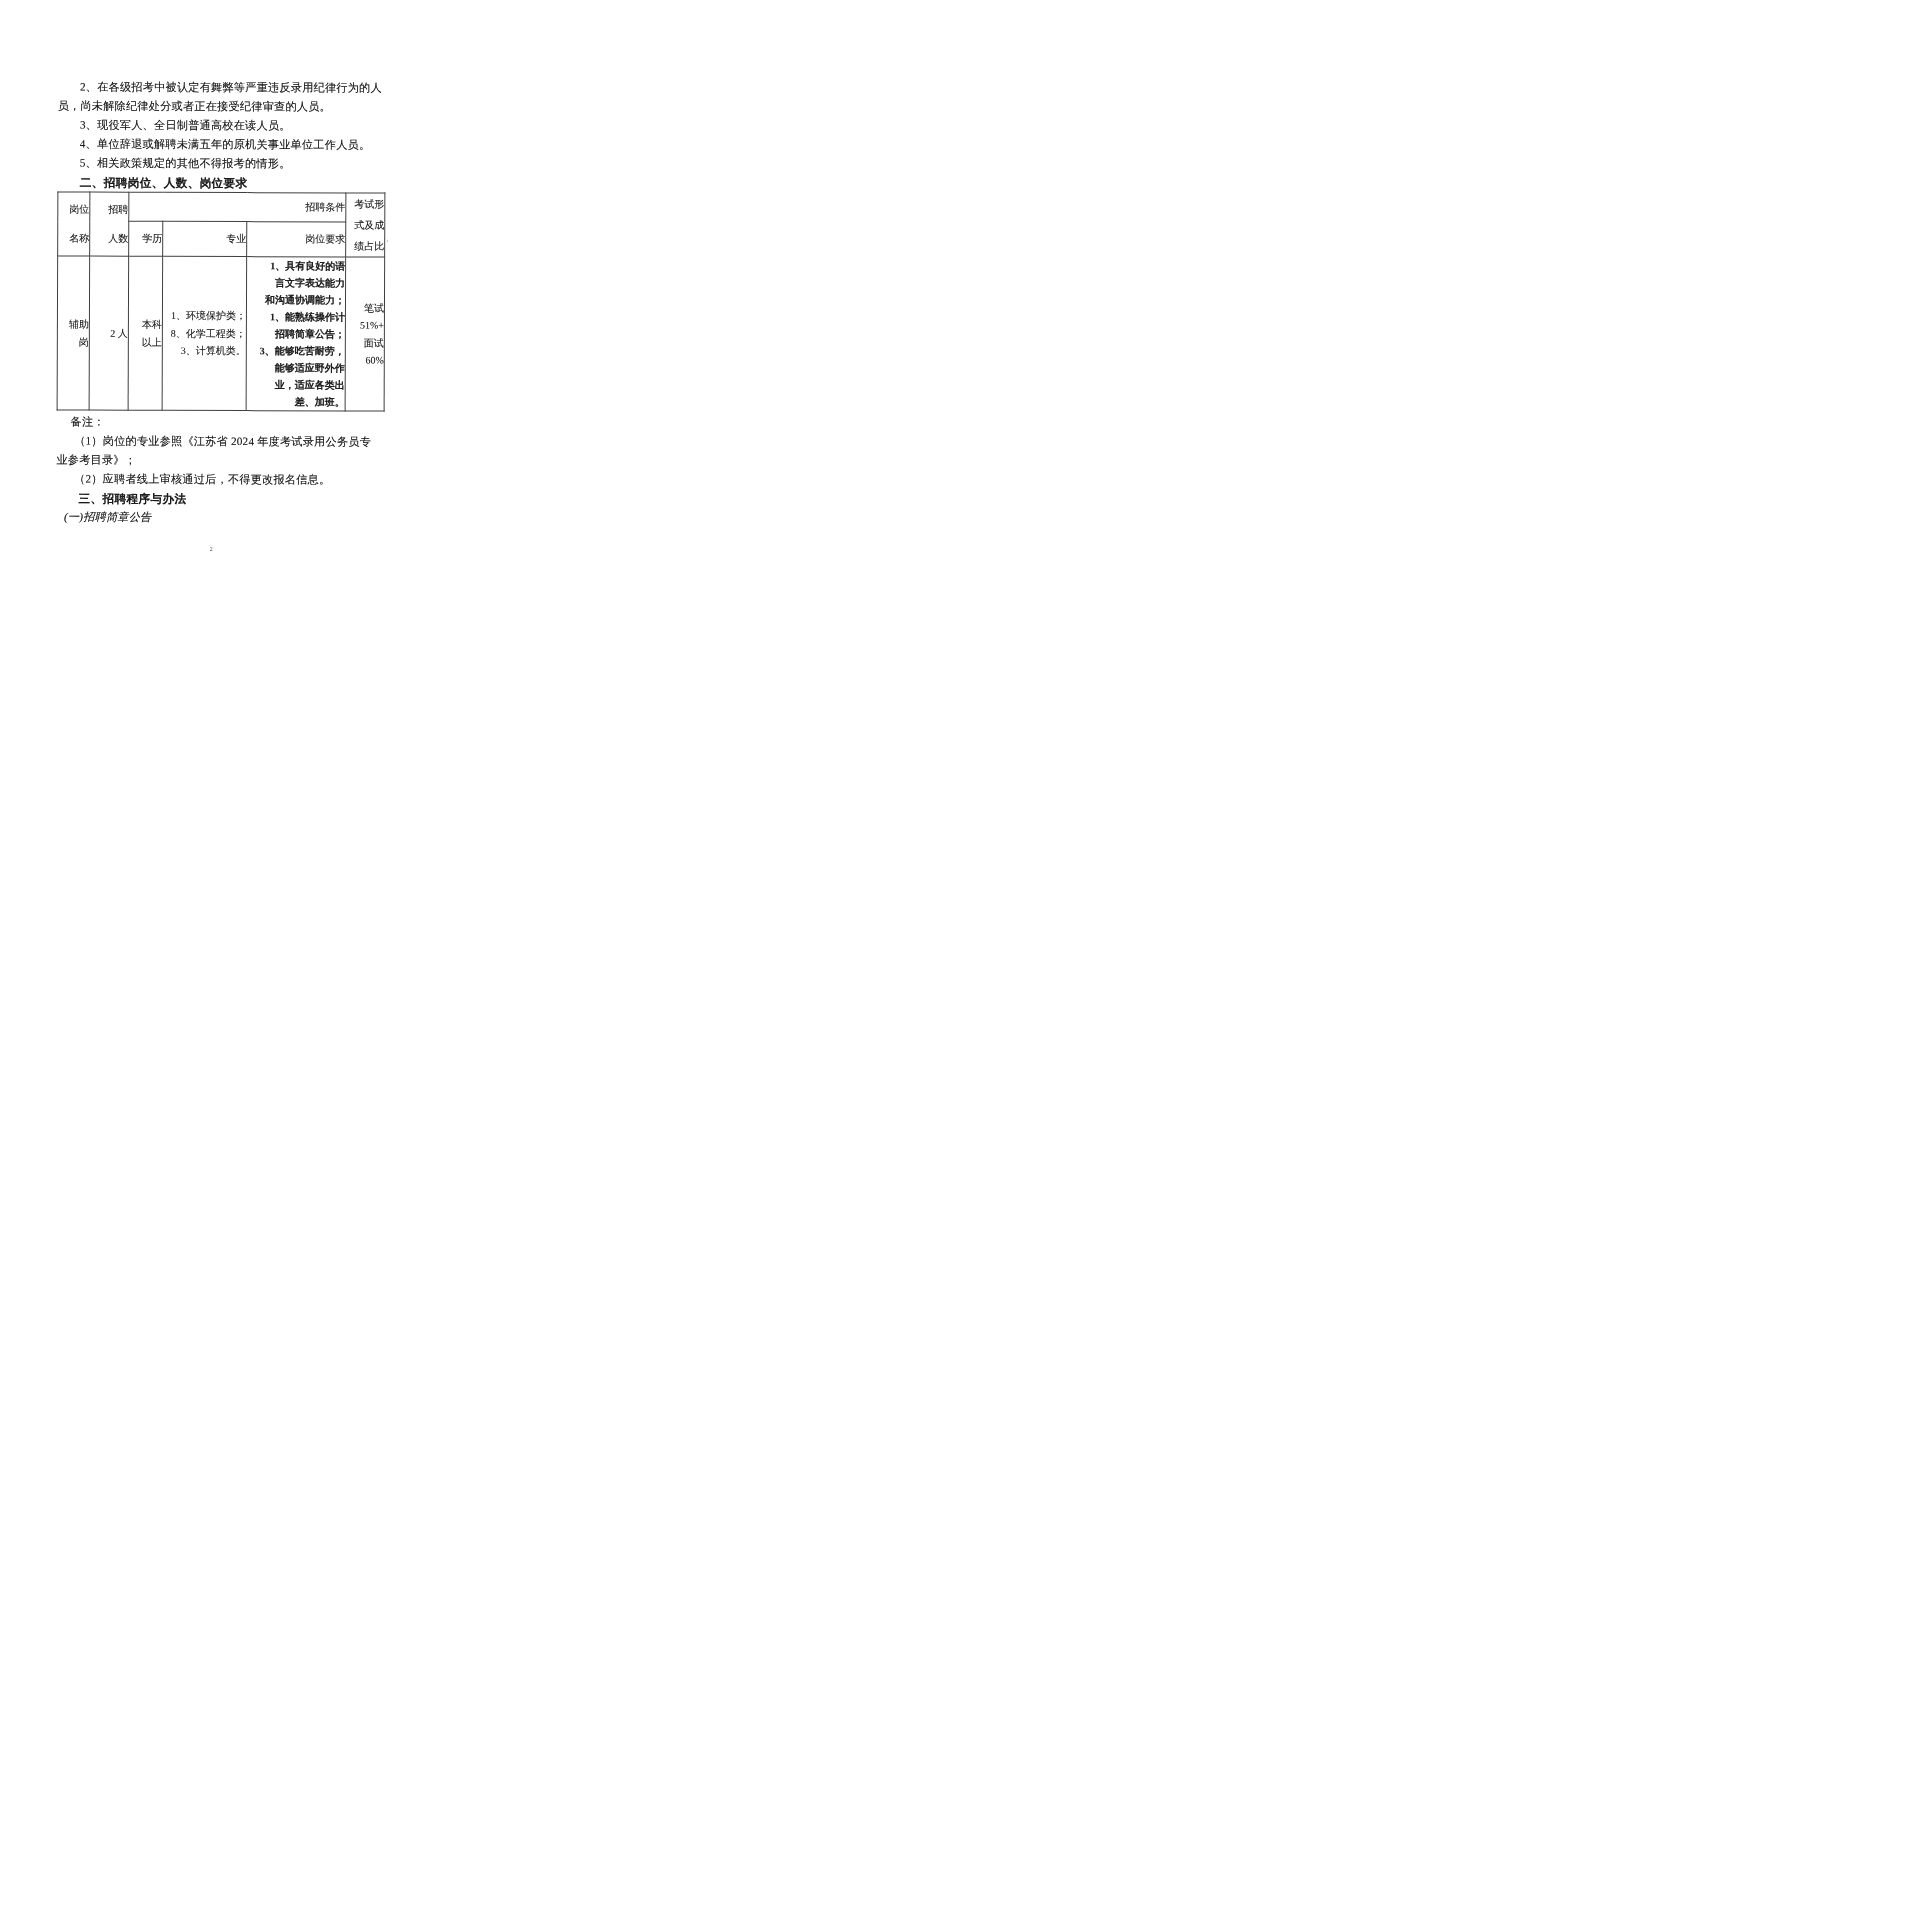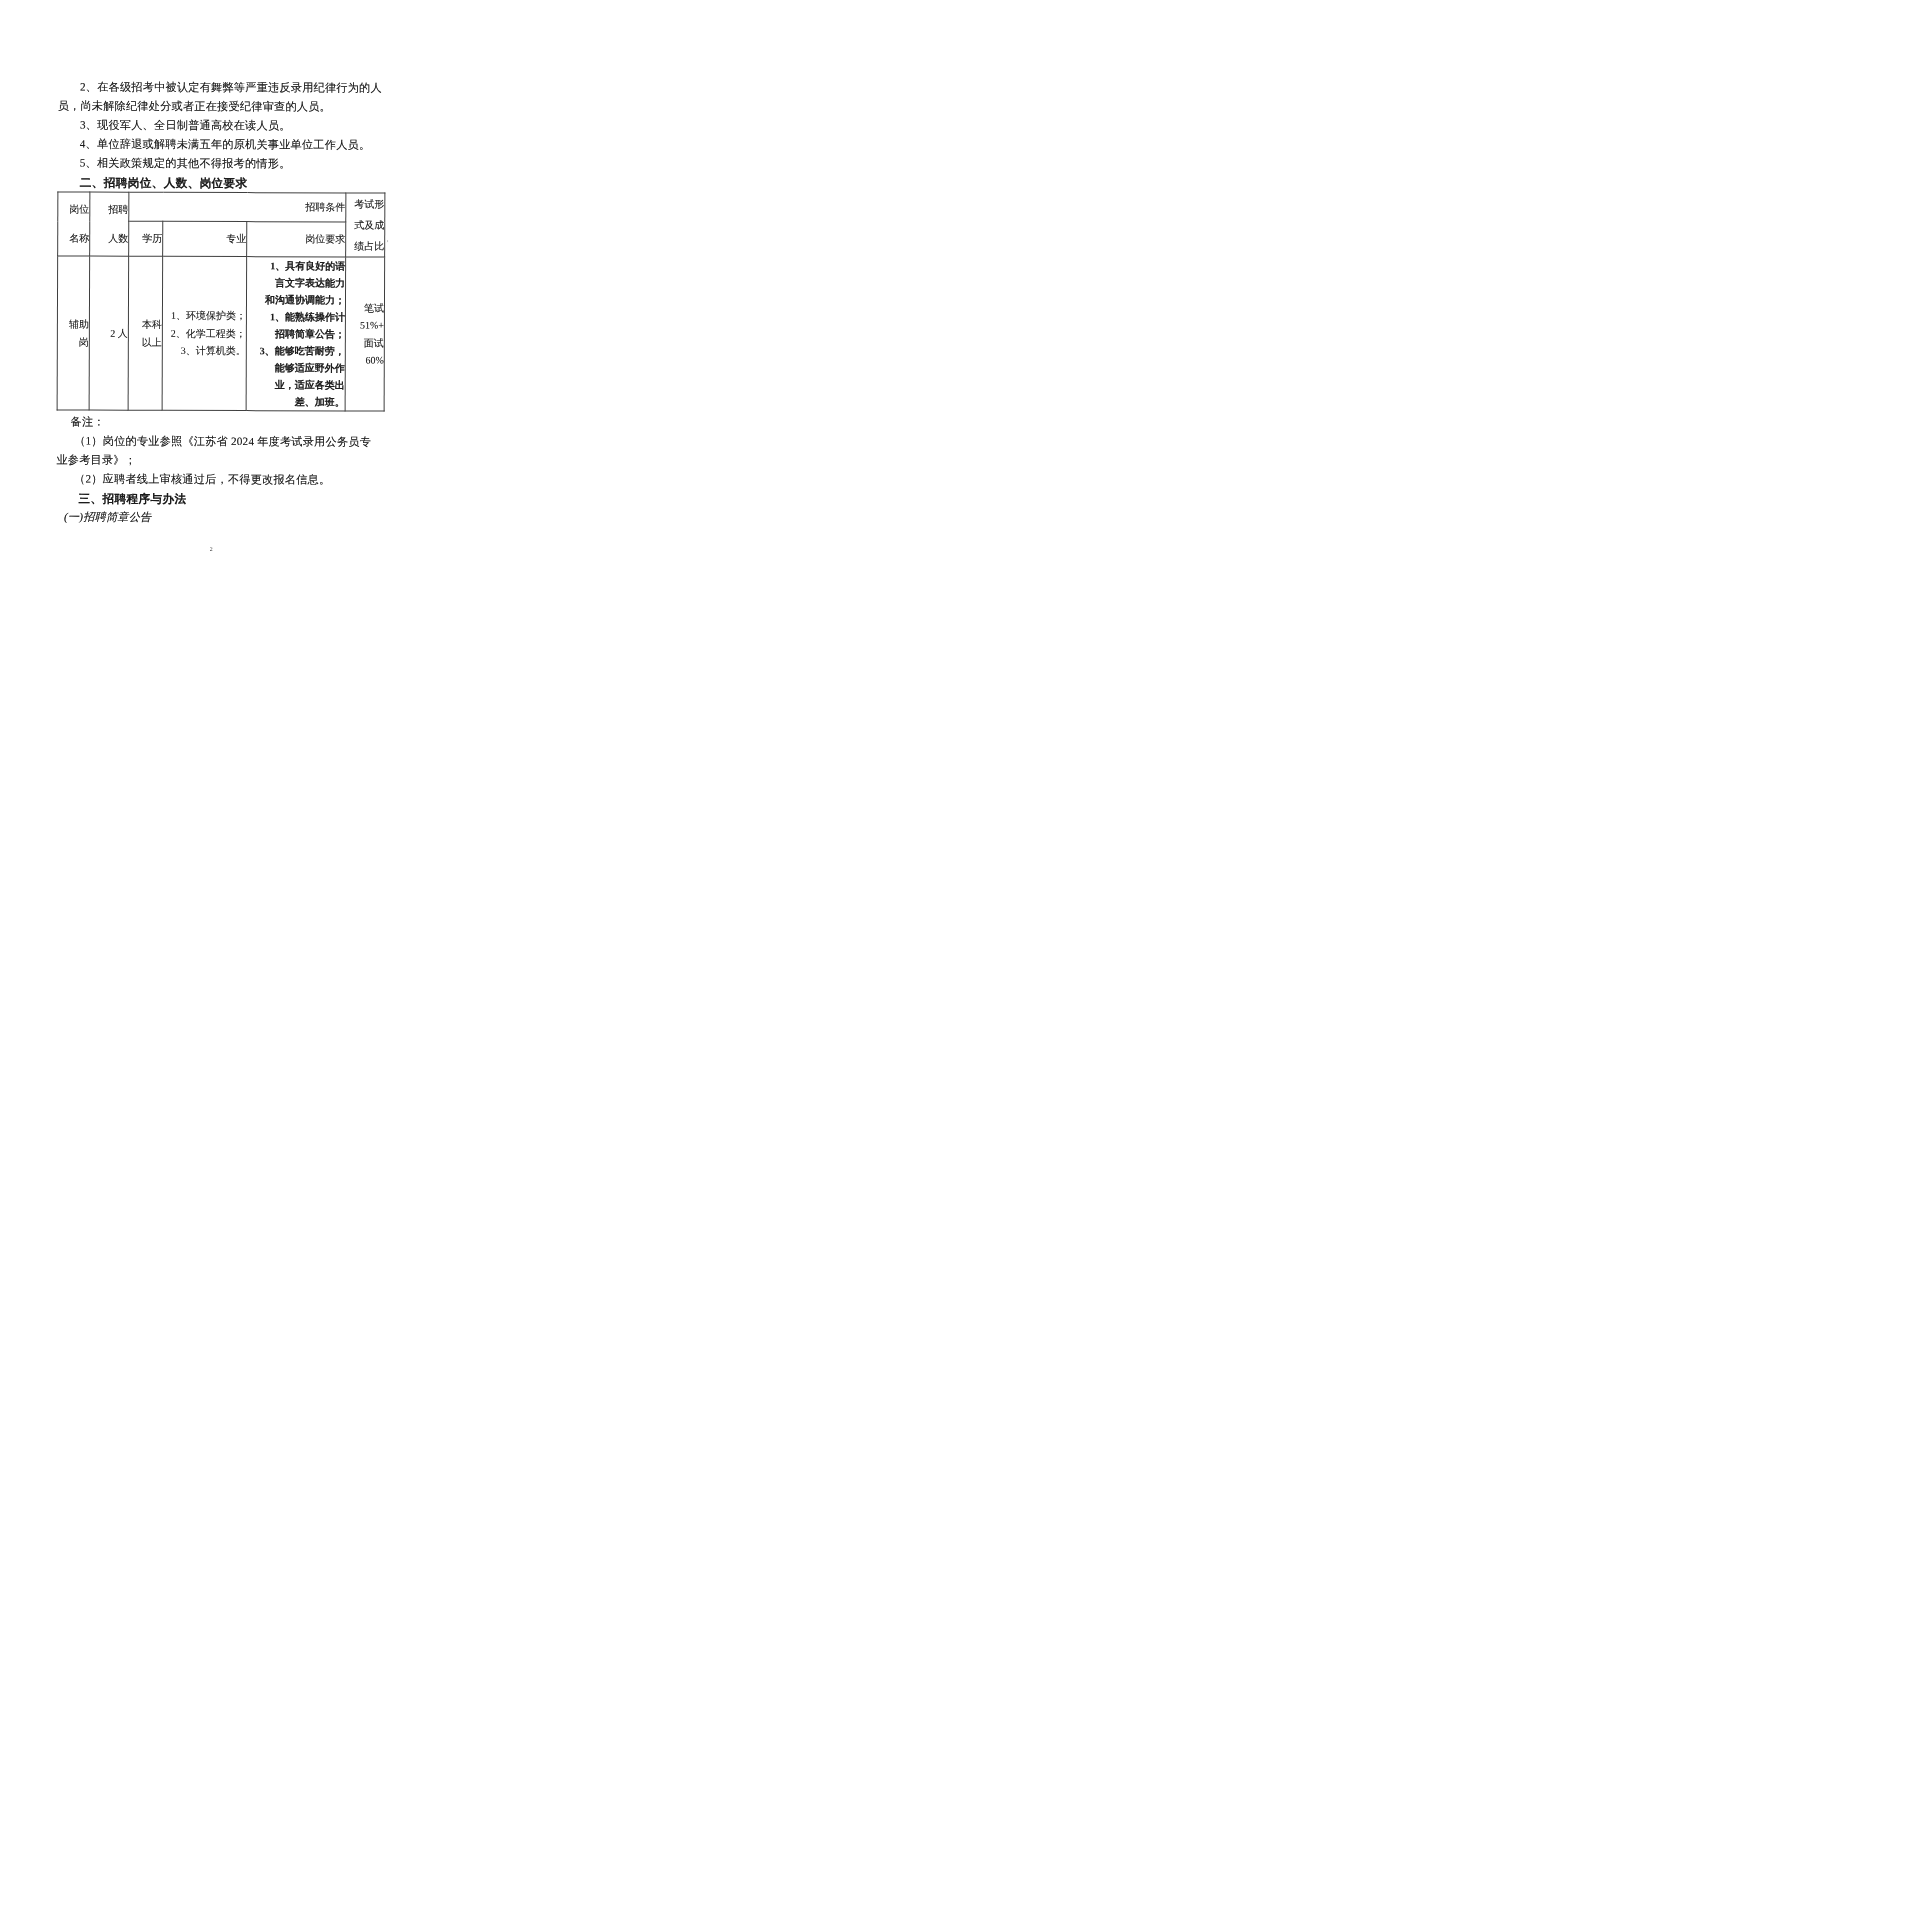--- a/index.html
+++ b/index.html
@@ -116,21 +116,21 @@
           <div>辅助</div>
           <div>岗</div>
         </td>
         <td>2 人</td>
         <td class="bodystack">
           <div>本科</div>
           <div>以上</div>
         </td>
         <td class="cell-major">
           <div>1、环境保护类；</div>
-          <div>2、化学工程类；</div>
+          <div>8、化学工程类；</div>
           <div>3、计算机类。</div>
         </td>
         <td class="cell-req">
           <div>1、具有良好的语</div>
           <div>言文字表达能力</div>
           <div>和沟通协调能力；</div>
           <div>1、能熟练操作计</div>
           <div>招聘简章公告；</div>
           <div>3、能够吃苦耐劳，</div>
           <div>能够适应野外作</div>

